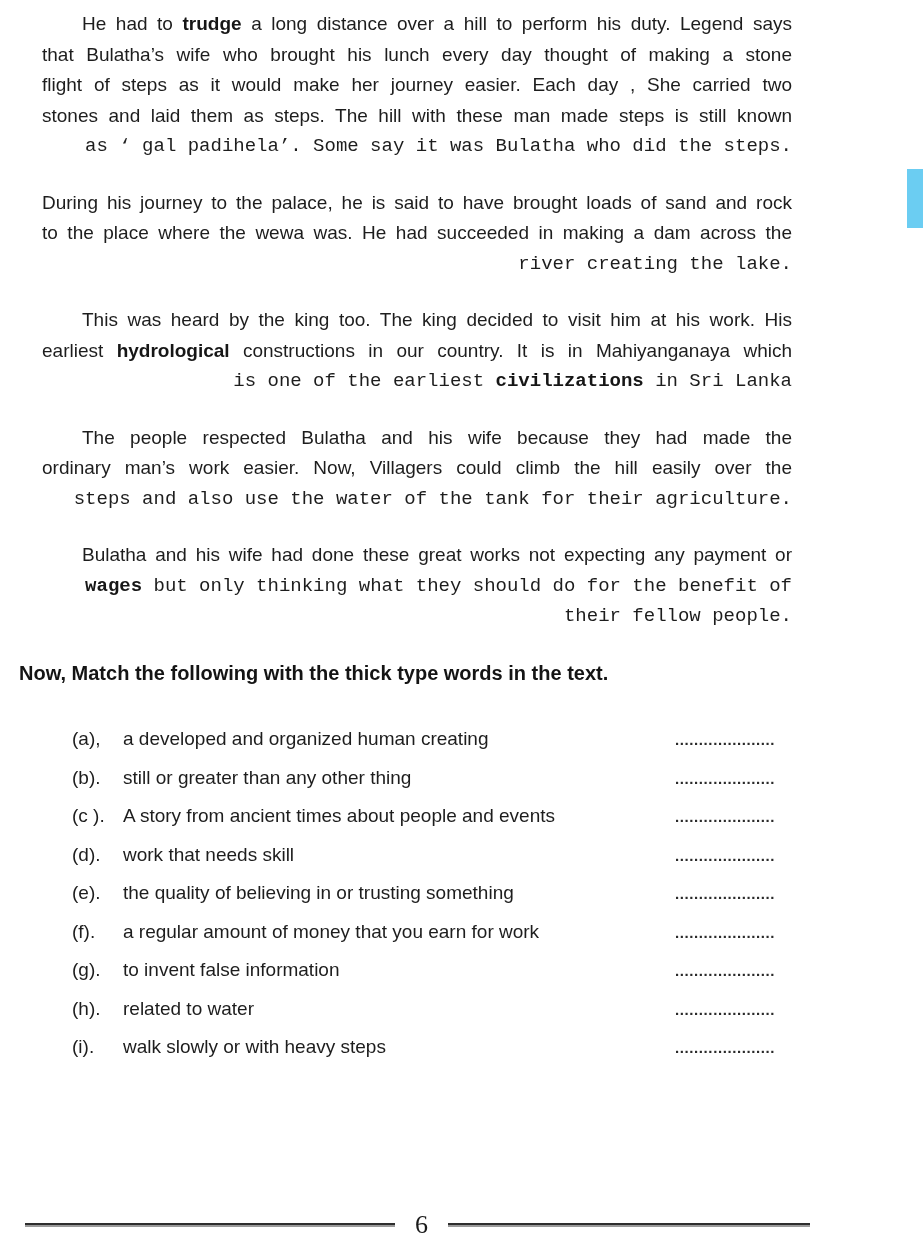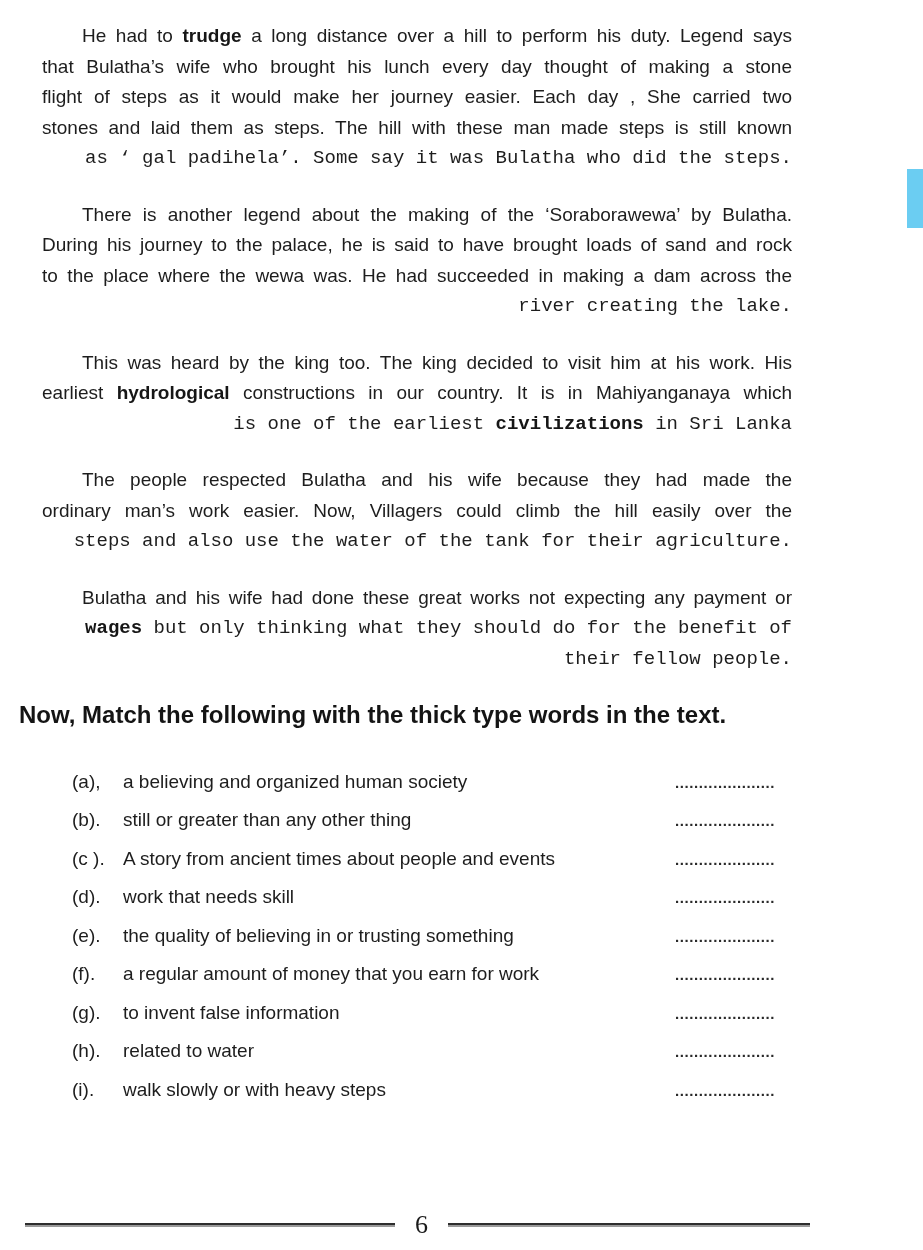--- a/index.html
+++ b/index.html
@@ -7,34 +7,34 @@
   .page {
     position:relative;
     width:923px; height:1250px;
     background:#ffffff;
     overflow:hidden;
     font-family:"Liberation Sans", sans-serif;
     color:#1d1d1d;
   }
   .content {
     position:absolute;
-    left:42px; top:21px; width:750px;
+    left:42px; top:9px; width:750px;
   }
   .paragraph { margin-bottom:26px; }
   .line {
     font-size:19px;
     line-height:30.5px;
     color:#1d1d1d;
   }
   .line.just { text-align:justify; text-align-last:justify; }
   .line.last { text-align:right;font-family:Liberation Mono, monospace; }
   .line.indent { text-indent:40px; }
   .line b, .mtext b { font-weight:bold; color:#161616; }
   .heading {
-    font-size:24px;
+    font-size:20px;
     font-weight:bold;
     line-height:30.5px;
     color:#141414;
     margin-left:-23px;
     white-space:nowrap;
   }
   .match-list { margin-top:36px; }
   .match-row {
     display:flex;
     align-items:baseline;
@@ -82,21 +82,20 @@
   <div class="content">
     <div id="paragraphs">
         <div class="paragraph">
           <div class="line just indent">He had to <b>trudge</b> a long distance over a hill to perform his duty. Legend says</div>
           <div class="line just">that Bulatha’s wife who brought his lunch every day thought of making a stone</div>
           <div class="line just">flight of steps as it would make her journey easier. Each day , She carried two</div>
           <div class="line just">stones and laid them as steps. The hill with these man made steps is still known</div>
           <div class="line last">as ‘ gal padihela’. Some say it was Bulatha who did the steps.</div>
         </div>
         <div class="paragraph">
-          <div class="line just indent">There is another legend about the making of the ‘Soraborawewa’ by Bulatha.</div>
           <div class="line just">During his journey to the palace, he is said to have brought loads of sand and rock</div>
           <div class="line just">to the place where the wewa was. He had succeeded in making a dam across the</div>
           <div class="line last">river creating the lake.</div>
         </div>
         <div class="paragraph">
           <div class="line just indent">This was heard by the king too.  The king decided to visit him at his work. His</div>
           <div class="line just">earliest <b>hydrological</b> constructions in our country. It is in Mahiyanganaya which</div>
           <div class="line last">is one of the earliest <b>civilizations</b> in Sri Lanka</div>
         </div>
         <div class="paragraph">
@@ -106,21 +105,21 @@
         </div>
         <div class="paragraph">
           <div class="line just indent">Bulatha and his wife had done these great works not expecting any payment or</div>
           <div class="line last"><b>wages</b> but only thinking what they should do for the benefit of their fellow people.</div>
         </div>
       </div>
     <div class="heading">Now, Match the following with the thick type words in the text.</div>
     <div class="match-list" id="match-list">
         <div class="match-row">
           <span class="mlabel">(a),</span>
-          <span class="mtext">a believing and organized human society</span>
+          <span class="mtext">a developed and organized human creating</span>
           <span class="mdots">.....................</span>
         </div>
         <div class="match-row">
           <span class="mlabel">(b).</span>
           <span class="mtext">still or greater than any other thing</span>
           <span class="mdots">.....................</span>
         </div>
         <div class="match-row">
           <span class="mlabel">(c ).</span>
           <span class="mtext">A story from ancient times about people and events</span>

